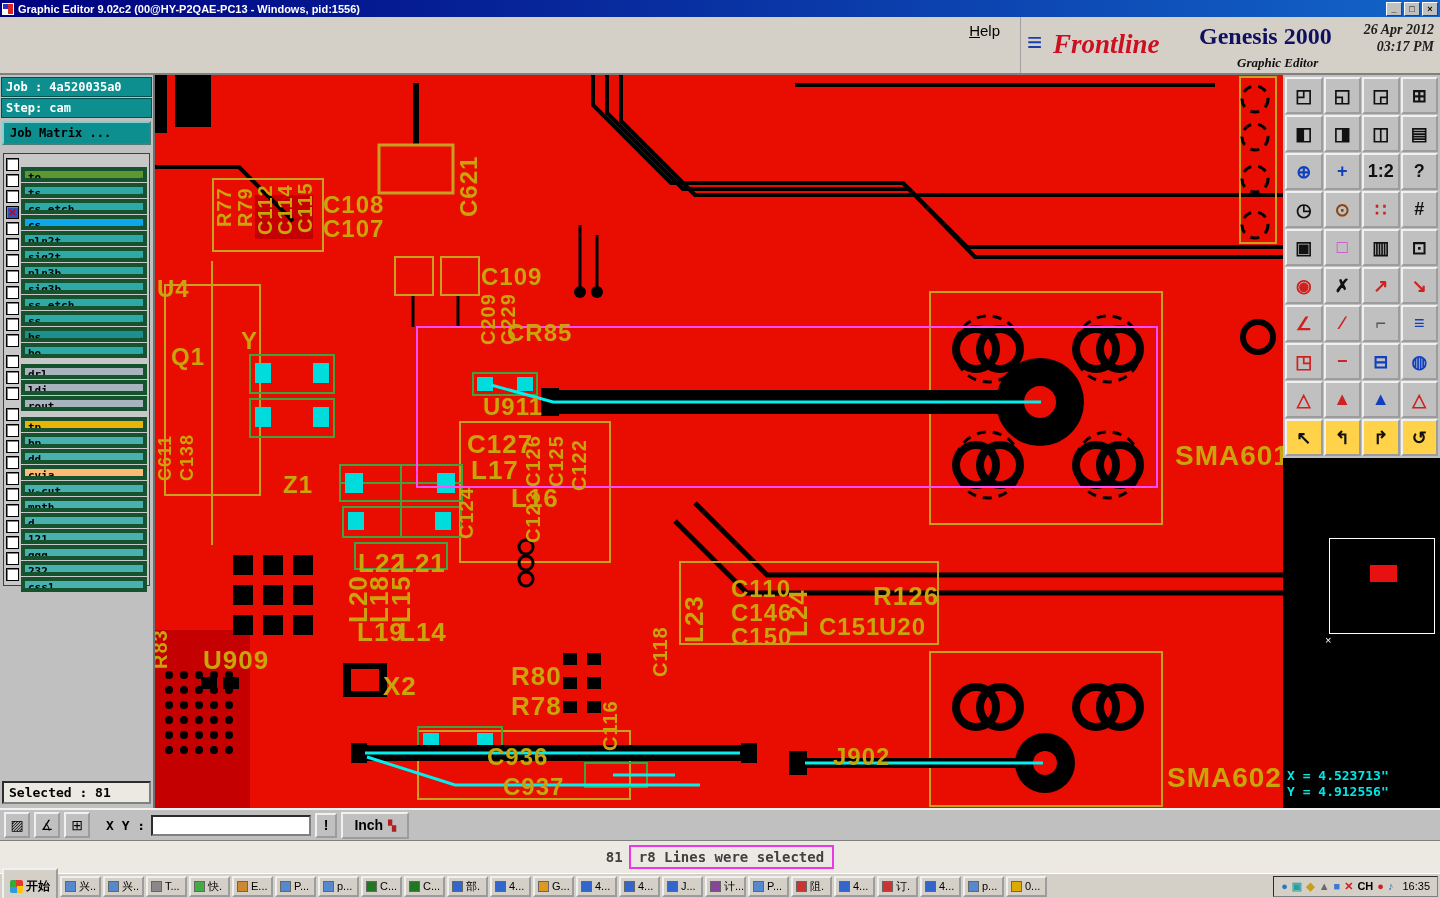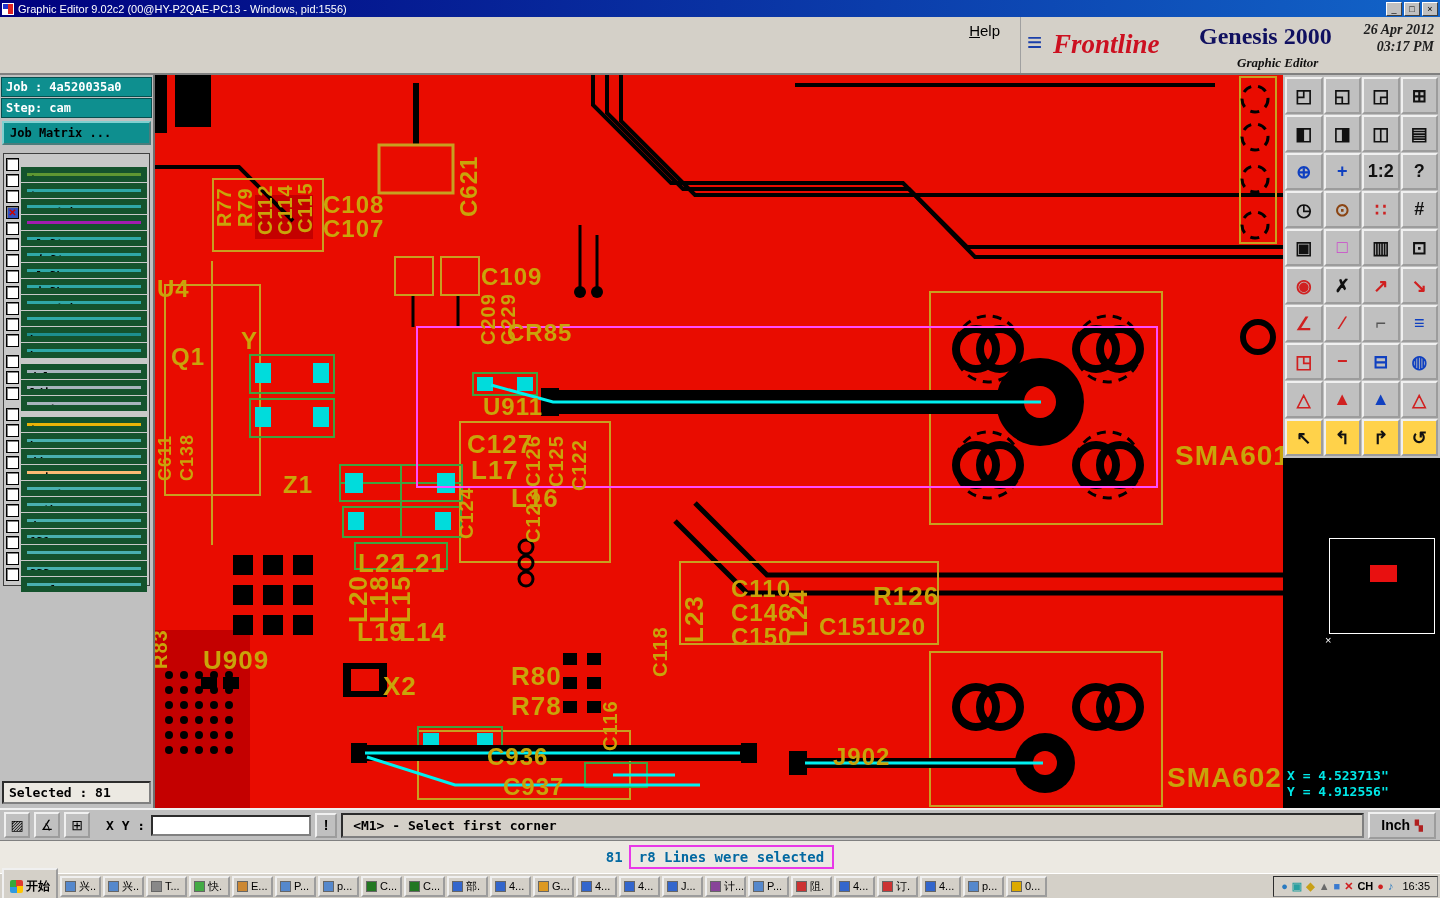--- a/index.html
+++ b/index.html
@@ -3,21 +3,21 @@
 <meta charset="utf-8">
 <style>
   * { margin:0; padding:0; box-sizing:border-box; }
   html,body { width:1440px; height:898px; overflow:hidden; background:#c0c0c0;
               font-family:"Liberation Sans", sans-serif; }
   .win { width:1440px; height:898px; display:flex; flex-direction:column; }
 
   
   .titlebar { height:17px; background:linear-gradient(90deg,#00007e,#1264c8);
               color:#fff; display:flex; align-items:center; padding:0 2px;
-              font-size:11px; font-weight:normal; flex:none; }
+              font-size:11px; font-weight:bold; flex:none; }
   .app-icon { width:12px; height:12px; margin-right:4px;
               background:conic-gradient(#d22 0 50%, #fff 50% 75%, #23c 75%);
               border:1px solid #fff; flex:none; }
   .titlebar .spacer { flex:1; }
   .tb-btn { width:16px; height:14px; background:#c0c0c0; color:#000;
             border:1px solid; border-color:#fff #404040 #404040 #fff;
             font-size:9px; line-height:12px; text-align:center; margin-left:2px; }
 
   
   .menubar { height:58px; background:#d4d0c8; border-bottom:2px solid #808080;
@@ -53,21 +53,21 @@
   .layer-list { margin:8px 3px 0 3px; border:1px solid #404040; background:#c8c8c8;
                 padding:2px 1px; }
   .layer-row { display:flex; align-items:center; height:15px; margin:1px 1px; }
   .layer-check { width:13px; height:13px; flex:none; background:#fff;
                  border:1px solid #000; box-shadow:inset 1px 1px 0 #808080;
                  font-size:10px; line-height:11px; text-align:center; color:#c00;
                  font-weight:bold; margin-right:2px; }
   .layer-check.active { background:#3050c0; }
   .layer-name { flex:1; position:relative; font:bold 11px "DejaVu Sans Mono", monospace;
                 color:#000; padding:0 3px; height:15px; line-height:14px;
-                border:6px solid #14532d; overflow:hidden;margin-top:20px; }
+                border:4px solid #14532d; overflow:hidden;margin-top:20px; }
   .layer-arrow { position:absolute; right:1px; top:1px; font-size:8px; color:#000; }
   .selected-line { margin:auto 2px 0 2px; background:#ece9e2; color:#000;
                    font:bold 13px "DejaVu Sans Mono", monospace; padding:2px 5px;
                    border:2px inset #808080; }
 
   
   .canvas { position:relative; flex:1; min-width:0; background:#e90c00; overflow:hidden; }
   .canvas svg { position:absolute; inset:0; width:100%; height:100%; }
   #pcb-labels text { font-family:"Liberation Sans", sans-serif; font-weight:bold;
                      letter-spacing:1px; }
@@ -103,21 +103,21 @@
             font:bold 13px "DejaVu Sans Mono", monospace; line-height:22px;
             padding:0 10px; color:#000; }
   .inch-btn { width:68px; height:27px; flex:none; border:2px outset #f0f0f0;
               background:#c0c0c0; font:bold 14px "Liberation Sans", sans-serif;
               display:flex; align-items:center; justify-content:center; gap:5px; }
   .inch-glyph { color:#b02020; font-size:10px; }
 
   
   .messagebar { height:33px; flex:none; background:#ece9e2; border-top:1px solid #808080;
                 display:flex; align-items:center; justify-content:center;
-                font:bold 14px "DejaVu Sans Mono", monospace; color:#0369a1; }
+                font:bold 14px "DejaVu Sans Mono", monospace; color:#404040; }
   .msg-box { border:2px solid #e838e8; padding:2px 8px; margin-left:6px; }
 
   
   .taskbar { height:25px; flex:none; background:#d4d0c8; border-top:1px solid #fff;
              display:flex; align-items:center; padding:0 2px; gap:2px; }
   .start-btn { height:21px; flex:none; border:2px outset #f0f0f0; background:#d4d0c8;
                display:flex; align-items:center; gap:3px; padding:16px 6px;
                font-weight:bold; font-size:12px; }
   .start-logo { width:13px; height:13px; border-radius:2px;
                 background:conic-gradient(#e03b2e 0 25%, #ffc500 25% 50%, #2f9ae0 50% 75%, #37a93c 75%); }
@@ -173,29 +173,29 @@
           <div class="layer-row">
             <span class="layer-check"></span>
             <span class="layer-name" style="background: rgb(47, 168, 168);">ts<span class="layer-arrow">◄</span></span>
           </div>
           <div class="layer-row">
             <span class="layer-check"></span>
             <span class="layer-name" style="background: rgb(47, 168, 168);">cs.etch</span>
           </div>
           <div class="layer-row">
             <span class="layer-check active">✕</span>
-            <span class="layer-name" style="background: #a21caf;">cs<span class="layer-arrow">◄</span></span>
+            <span class="layer-name" style="background: #0ea5e9;">cs<span class="layer-arrow">◄</span></span>
           </div>
           <div class="layer-row">
             <span class="layer-check"></span>
             <span class="layer-name" style="background: rgb(47, 168, 168);">pln2t</span>
           </div>
           <div class="layer-row">
             <span class="layer-check"></span>
-            <span class="layer-name" style="background: rgb(47, 168, 168); font-style: italic;">sig2t<span class="layer-arrow">◄</span></span>
+            <span class="layer-name" style="background: rgb(47, 168, 168);">sig2t<span class="layer-arrow">◄</span></span>
           </div>
           <div class="layer-row">
             <span class="layer-check"></span>
             <span class="layer-name" style="background: rgb(47, 168, 168);">pln3b</span>
           </div>
           <div class="layer-row">
             <span class="layer-check"></span>
             <span class="layer-name" style="background: rgb(47, 168, 168);">sig3b</span>
           </div>
           <div class="layer-row">
@@ -660,21 +660,20 @@
     </div>
   </div>
 
   <div class="bottombar">
     <button class="small-btn"><span>▨</span></button>
     <button class="small-btn"><span>∡</span></button>
     <button class="small-btn"><span>⊞</span></button>
     <span class="xy-label">X Y :</span>
     <input class="xy-input" value="" style="">
     <button class="excl-btn">!</button>
-    <div class="prompt">&lt;M1&gt; - Select first corner</div>
     <button class="inch-btn">
       <span>Inch</span>
       <span class="inch-glyph">▚</span>
     </button>
   </div>
 
   <div class="messagebar">
     <span>81</span>
     <span class="msg-box">r8 Lines were selected</span>
   </div>

